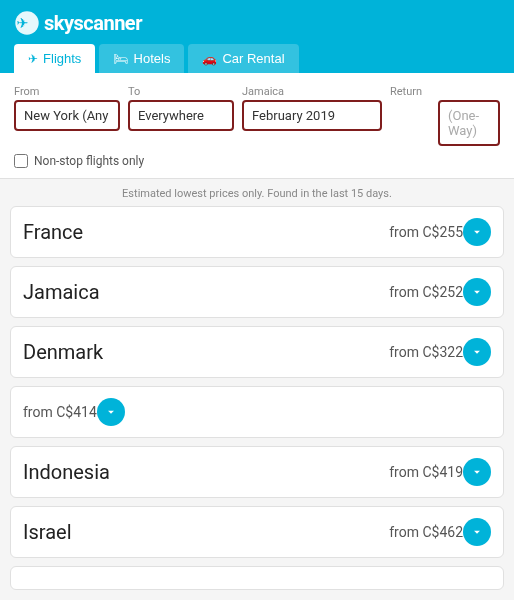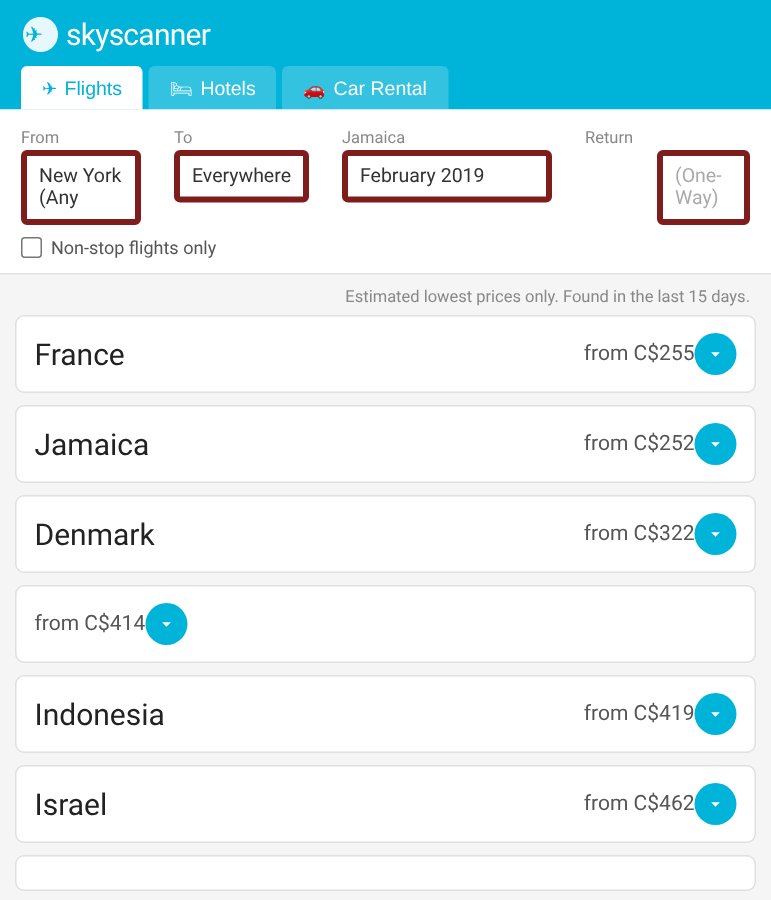--- a/index.html
+++ b/index.html
@@ -13,21 +13,21 @@
     }
 
     
     .header {
       background: #00b3d9;
       padding: 10px 14px 0 14px;
     }
     .logo-text {
       color: white;
       font-size: 20px;
-      font-weight: 400;
+      font-weight: 700;
       letter-spacing: -0.5px;
     }
 
     
     .tabs {
       display: flex;
       gap: 4px;
     }
     .tab {
       display: flex;
@@ -49,37 +49,37 @@
     .tab-icon { font-size: 12px; }
 
     
     .search-form {
       background: white;
       padding: 12px 14px 10px 14px;
       border-bottom: 1px solid #e0e0e0;
     }
     .form-row {
       display: flex;
-      gap: 22px;
+      gap: 8px;
       margin-bottom: 8px;
     }
     .form-group {
       display: flex;
       flex-direction: column;
       flex: 1;
     }
     .form-group.depart { flex: 0 0 140px; }
     .form-group.return { flex: 0 0 110px; }
     .form-label {
       font-size: 11px;
       color: #888;
       margin-bottom: 2px;
     }
     .form-input {
-      border: 4px solid #7f1d1d;
+      border: 2px solid #7f1d1d;
       border-radius: 4px;
       padding: 6px 8px;
       font-size: 13px;
       color: #333;
       background: white;
       cursor: pointer;
     }
     .form-input.placeholder-style {
       color: #aaa;
       margin-left: 48px;
@@ -97,21 +97,21 @@
       width: 14px;
       height: 14px;
       cursor: pointer;
     }
 
     
     .results-area {
       padding: 0 10px;
     }
     .results-note {
-      text-align: right;
+      text-align: center;
       font-size: 11px;
       color: #888;
       padding: 8px 4px 6px 4px;
     }
     .destination-card {
       background: white;
       border: 1px solid #e0e0e0;
       border-radius: 6px;
       margin-bottom: 8px;
       display: flex;

